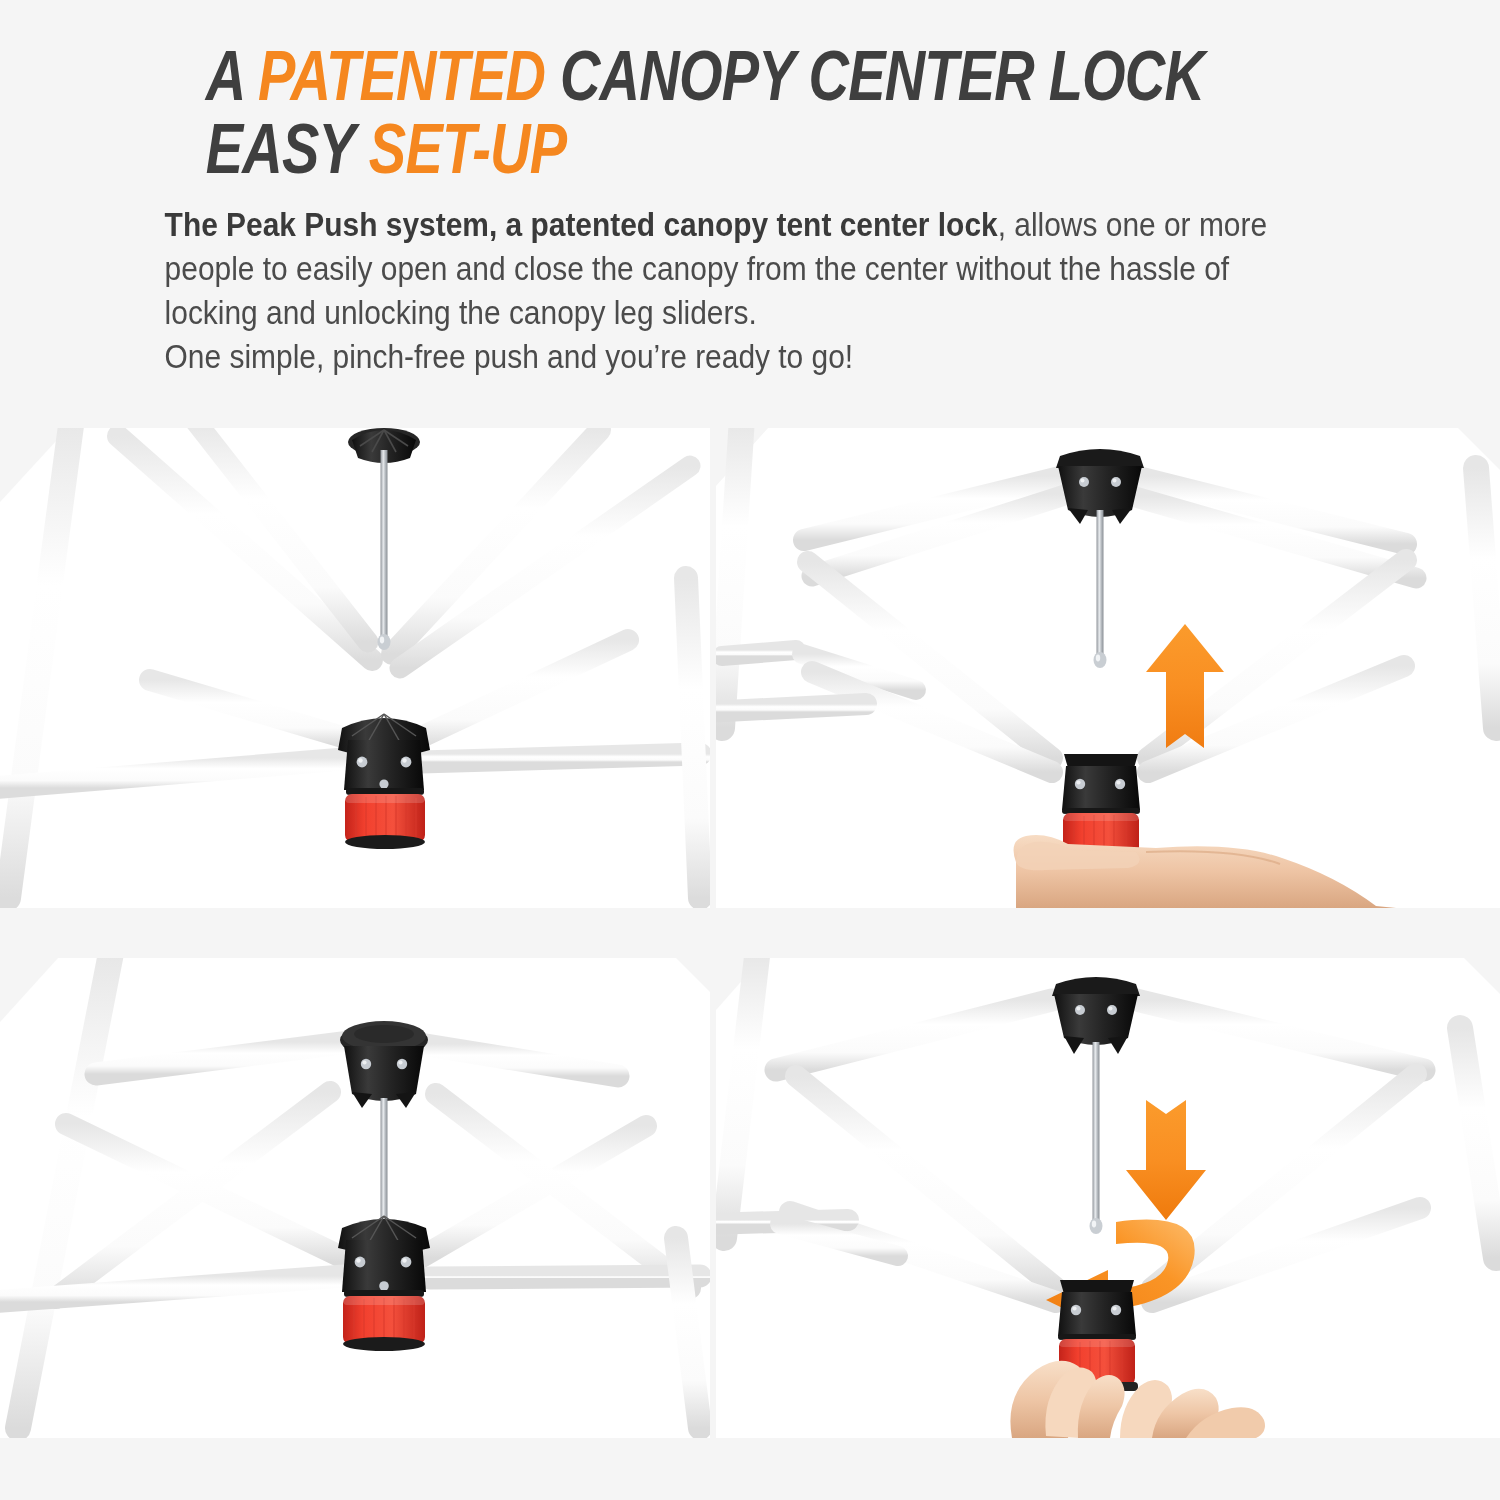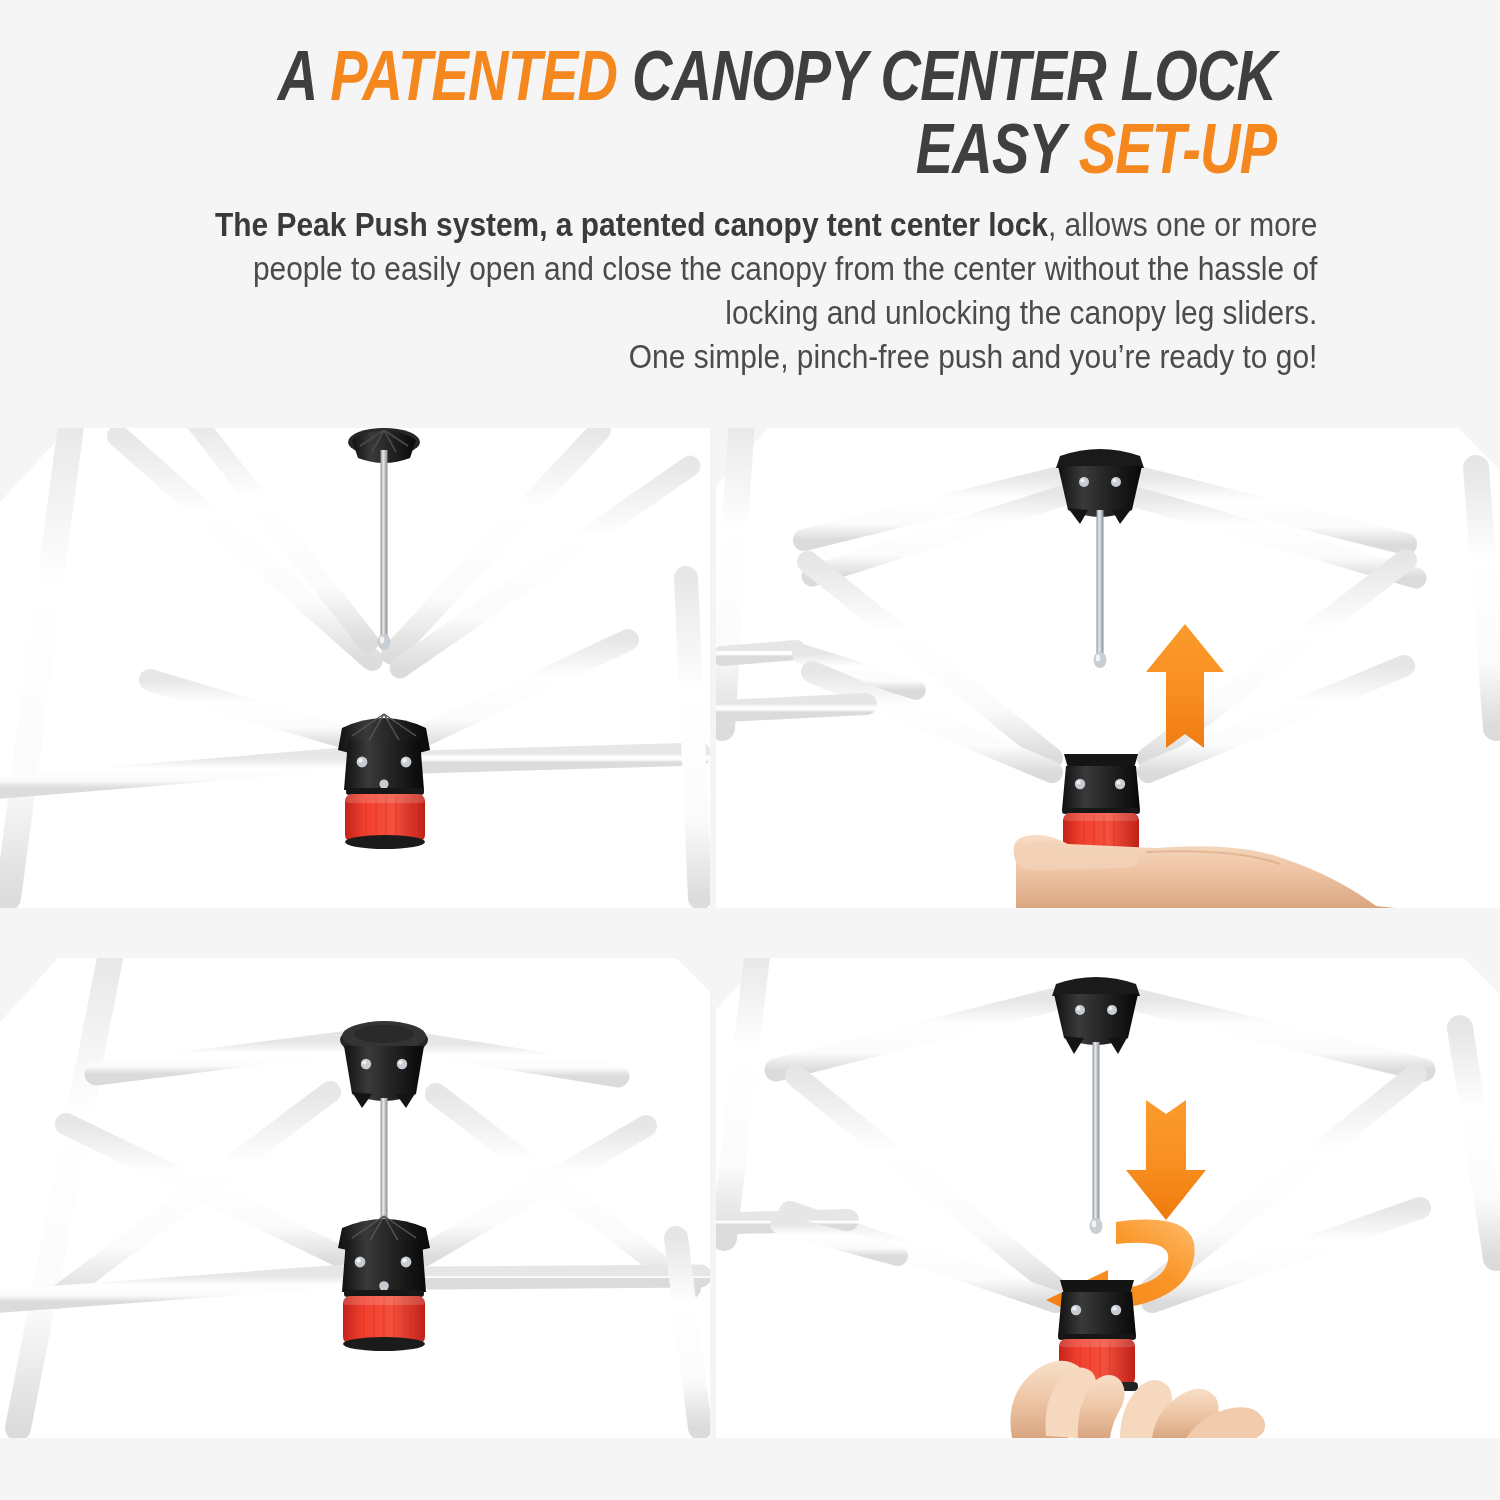--- a/index.html
+++ b/index.html
@@ -5,21 +5,21 @@
   html,body{margin:0;padding:0;}
   body{
     width:1500px;height:1500px;
     background:#f5f5f5;
     font-family:"Liberation Sans", sans-serif;
     overflow:hidden;
   }
   .page{position:relative;width:1500px;height:1500px;background:#f5f5f5;}
 
   
-  .header{padding:42px 90px 0 72px;text-align:right;}
+  .header{padding:42px 90px 0 72px;text-align:left;}
   .title{
     font-family:"Liberation Sans", sans-serif;
     font-weight:bold;font-style:italic;
     font-size:70px;line-height:0.98;
     letter-spacing:-1px;
     color:#3f3f3f;
     transform:scaleX(0.80);
     transform-origin:center top;
     white-space:nowrap;
   }

